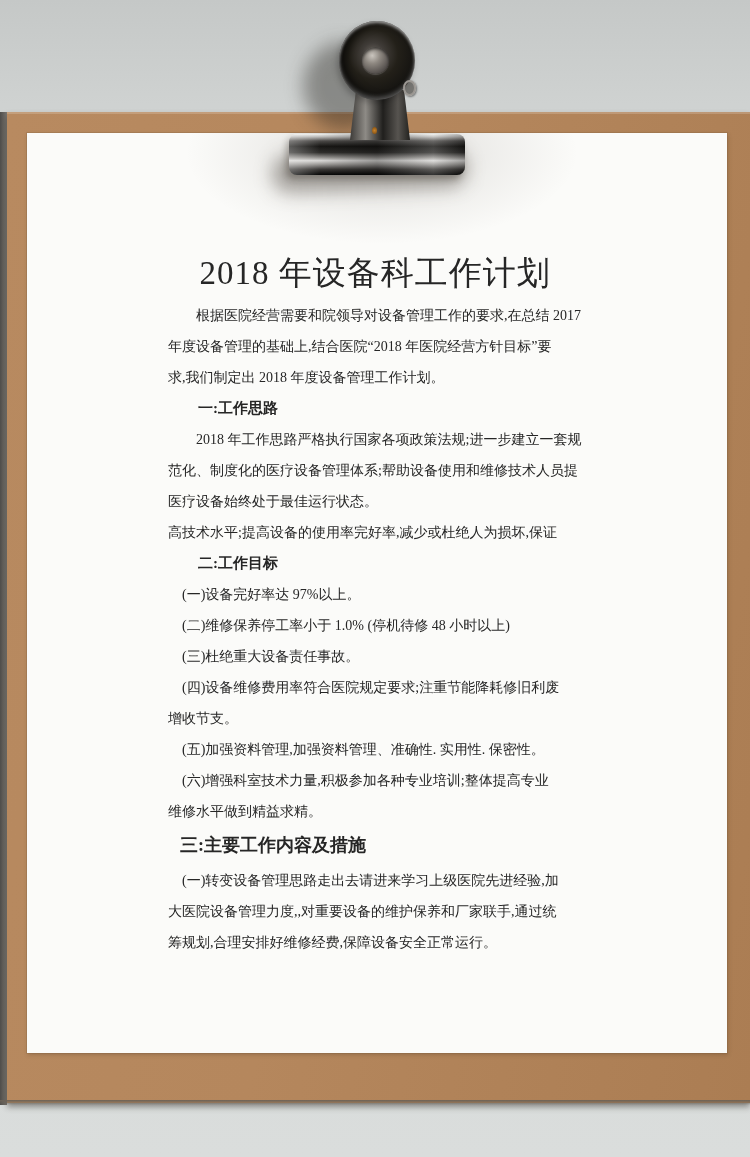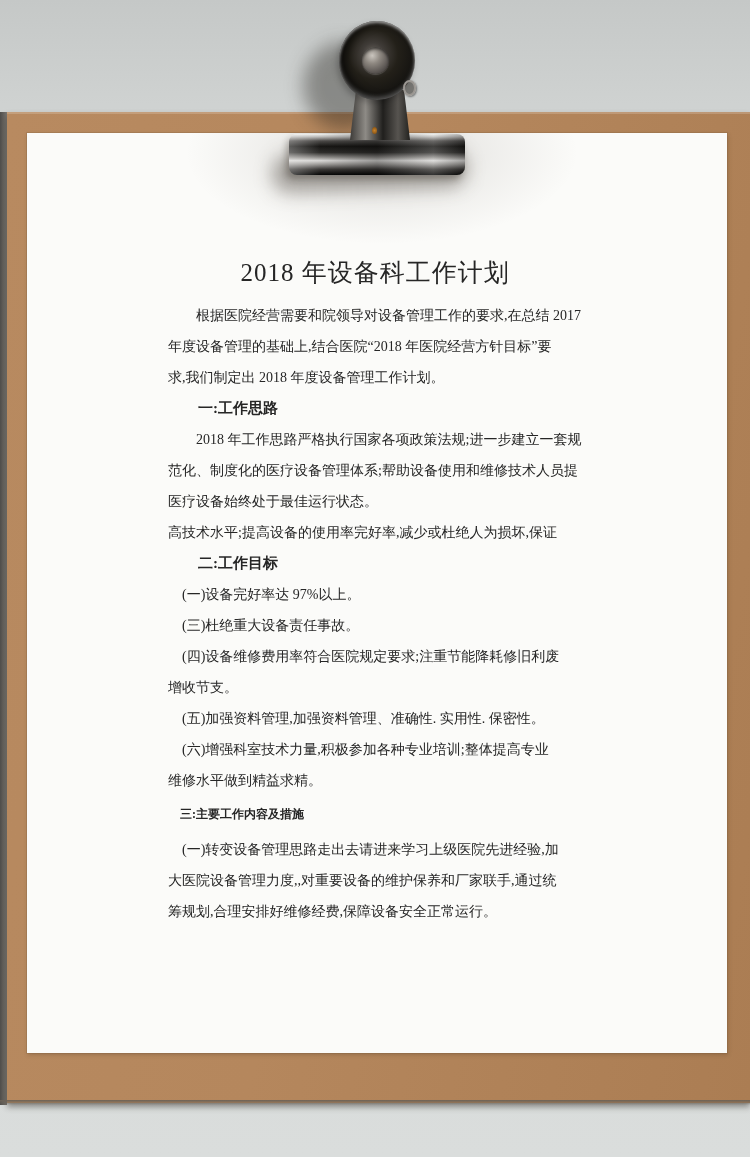--- a/index.html
+++ b/index.html
@@ -31,28 +31,28 @@
   .paper{
     position:absolute;left:27px;top:133px;width:700px;height:920px;
     background:
       radial-gradient(ellipse 280px 130px at 355px 20px, rgba(110,104,96,.20), rgba(110,104,96,0) 70%),
       var(--paper,#fbfbf9);
     box-shadow:0 0 0 1px rgba(125,95,62,.25), 1px 2px 4px rgba(70,50,30,.25);
   }
   
   .textblock{position:absolute;left:141px;top:119px;width:414px;color:var(--text,#262626);}
   .doc-title{
-    font-size:25px;line-height:42px;height:42px;text-align:center;
+    font-size:33px;line-height:42px;height:42px;text-align:center;
     margin-bottom:6px;white-space:pre;letter-spacing:1px;
   }
   .line{font-size:14px;line-height:31px;white-space:pre;}
   .line.indent{text-indent:28px;}
   .line.item{padding-left:14px;font-family:Liberation Serif, serif;}
   .line.heading{font-weight:700;font-size:15px;margin-left:30px;}
-  .line.heading3{font-weight:700;font-size:12px;padding-left:12px;margin-top:3px;margin-bottom:4px;}
+  .line.heading3{font-weight:700;font-size:18px;padding-left:12px;margin-top:3px;margin-bottom:4px;}
   
   .clip-shadow-circle{
     position:absolute;left:303px;top:42px;width:82px;height:88px;border-radius:50%;
     background:rgba(32,29,25,.40);filter:blur(9px);
   }
   .clip-shadow-bar{
     position:absolute;left:272px;top:152px;width:195px;height:38px;border-radius:18px;
     background:rgba(45,38,30,.38);filter:blur(9px);transform:rotate(-2deg);
   }
   .clip-bar{
@@ -108,20 +108,21 @@
         <div class="line indent">根据医院经营需要和院领导对设备管理工作的要求,在总结 2017</div>
         <div class="line body">年度设备管理的基础上,结合医院“2018 年医院经营方针目标”要</div>
         <div class="line body">求,我们制定出 2018 年度设备管理工作计划。</div>
         <div class="line heading">一:工作思路</div>
         <div class="line indent">2018 年工作思路严格执行国家各项政策法规;进一步建立一套规</div>
         <div class="line body">范化、制度化的医疗设备管理体系;帮助设备使用和维修技术人员提</div>
         <div class="line body">医疗设备始终处于最佳运行状态。</div>
         <div class="line body">高技术水平;提高设备的使用率完好率,减少或杜绝人为损坏,保证</div>
         <div class="line heading">二:工作目标</div>
         <div class="line item">(一)设备完好率达 97%以上。</div>
+        <div class="line item">(二)维修保养停工率小于 1.0% (停机待修 48 小时以上)</div>
         <div class="line item">(三)杜绝重大设备责任事故。</div>
         <div class="line item">(四)设备维修费用率符合医院规定要求;注重节能降耗修旧利废</div>
         <div class="line body">增收节支。</div>
         <div class="line item">(五)加强资料管理,加强资料管理、准确性. 实用性. 保密性。</div>
         <div class="line item">(六)增强科室技术力量,积极参加各种专业培训;整体提高专业</div>
         <div class="line body">维修水平做到精益求精。</div>
         <div class="line heading3">三:主要工作内容及措施</div>
         <div class="line item">(一)转变设备管理思路走出去请进来学习上级医院先进经验,加</div>
         <div class="line body">大医院设备管理力度,,对重要设备的维护保养和厂家联手,通过统</div>
         <div class="line body">筹规划,合理安排好维修经费,保障设备安全正常运行。</div>

